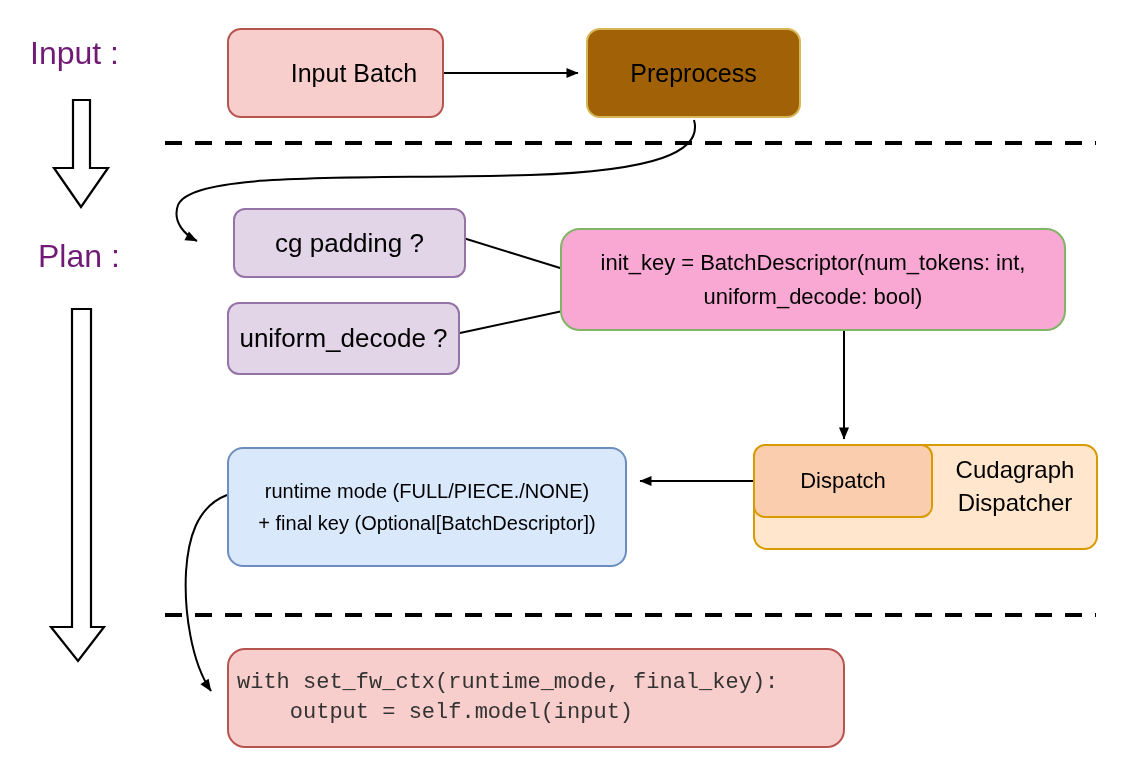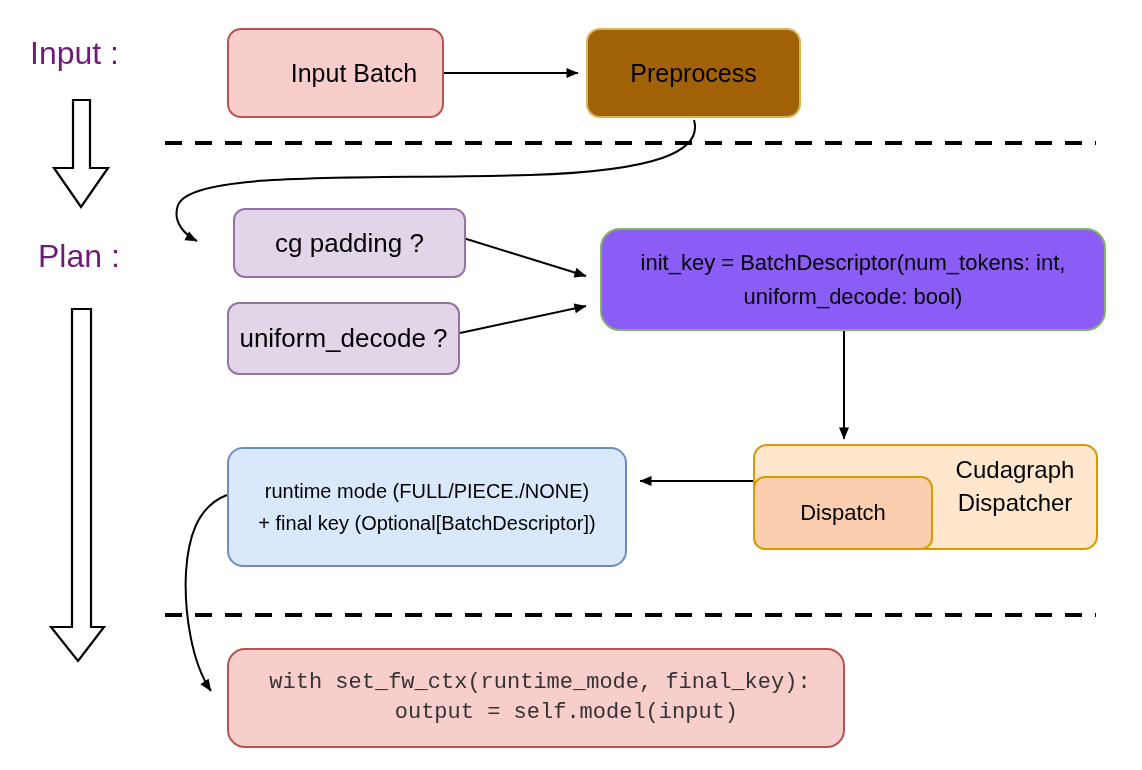--- a/index.html
+++ b/index.html
@@ -27,36 +27,36 @@
     border:2px solid #000;
   }
   .n-input-batch{left:227px;top:28px;width:217px;height:90px;border-radius:14px;
     background:#F8CECC;border-color:#B85450;font-size:25px;padding-left:37px;}
   .n-preprocess{left:586px;top:28px;width:215px;height:90px;border-radius:14px;
     background:#a16207;border-color:#D6B656;font-size:25px;}
   .n-cg-padding{left:227px;top:208px;width:233px;height:70px;border-radius:12px;
     background:#E1D5E7;border-color:#9673A6;font-size:26px;margin-left:6px;}
   .n-uniform-decode{left:227px;top:302px;width:233px;height:73px;border-radius:12px;
     background:#E1D5E7;border-color:#9673A6;font-size:26px;}
-  .n-init-key{left:600px;top:228px;width:506px;height:103px;border-radius:20px;
-    background:#8b5cf6;border-color:#82B366;font-size:22px;line-height:34px;}
+  .n-init-key{left:560px;top:228px;width:506px;height:103px;border-radius:20px;
+    background:#f9a8d4;border-color:#82B366;font-size:22px;line-height:34px;}
   .n-cudagraph{left:753px;top:444px;width:345px;height:106px;border-radius:14px;
     background:#FFE6CC;border-color:#D79B00;}
   .cudagraph-caption{
     position:absolute;left:180px;top:0;width:160px;height:80px;
     display:flex;flex-direction:column;align-items:center;justify-content:center;
     font-size:24px;line-height:33px;color:#000;
   }
   .n-dispatch{left:753px;top:444px;width:180px;height:74px;border-radius:12px;
-    background:#FACDAE;border-color:#D79B00;font-size:22px;margin-top:32px;}
+    background:#FACDAE;border-color:#D79B00;font-size:22px;}
   .n-runtime{left:227px;top:447px;width:400px;height:120px;border-radius:16px;
     background:#DAE8FC;border-color:#6C8EBF;font-size:20px;line-height:32px;}
   .n-execute-code{left:227px;top:648px;width:618px;height:100px;border-radius:18px;
     background:#F8CECC;border-color:#B85450;
-    align-items:center;justify-content:center;text-align:left;
+    align-items:flex-start;justify-content:center;text-align:left;
     font-family:"Liberation Mono", monospace;font-size:22px;line-height:30px;
     color:#333333;padding-left:8px;white-space:pre;}
   .conn{stroke:#000;stroke-width:2;fill:none;}
   .dashline{stroke:#000;stroke-width:4;fill:none;stroke-dasharray:17 13;}
   .block-arrow{fill:#ffffff;stroke:#000;stroke-width:2.2;}
 </style>
 </head>
 <body>
 
 <div class="canvas">

